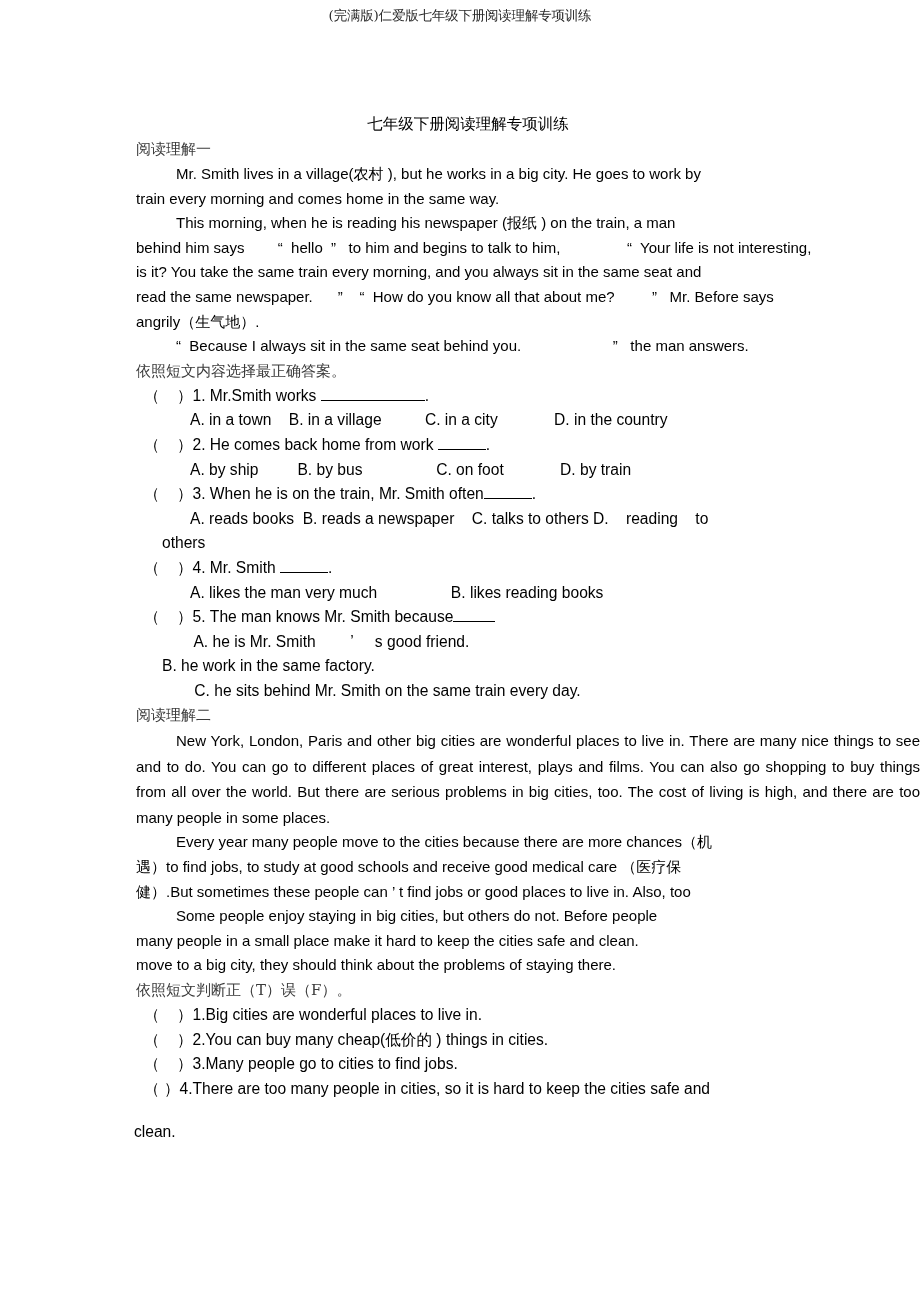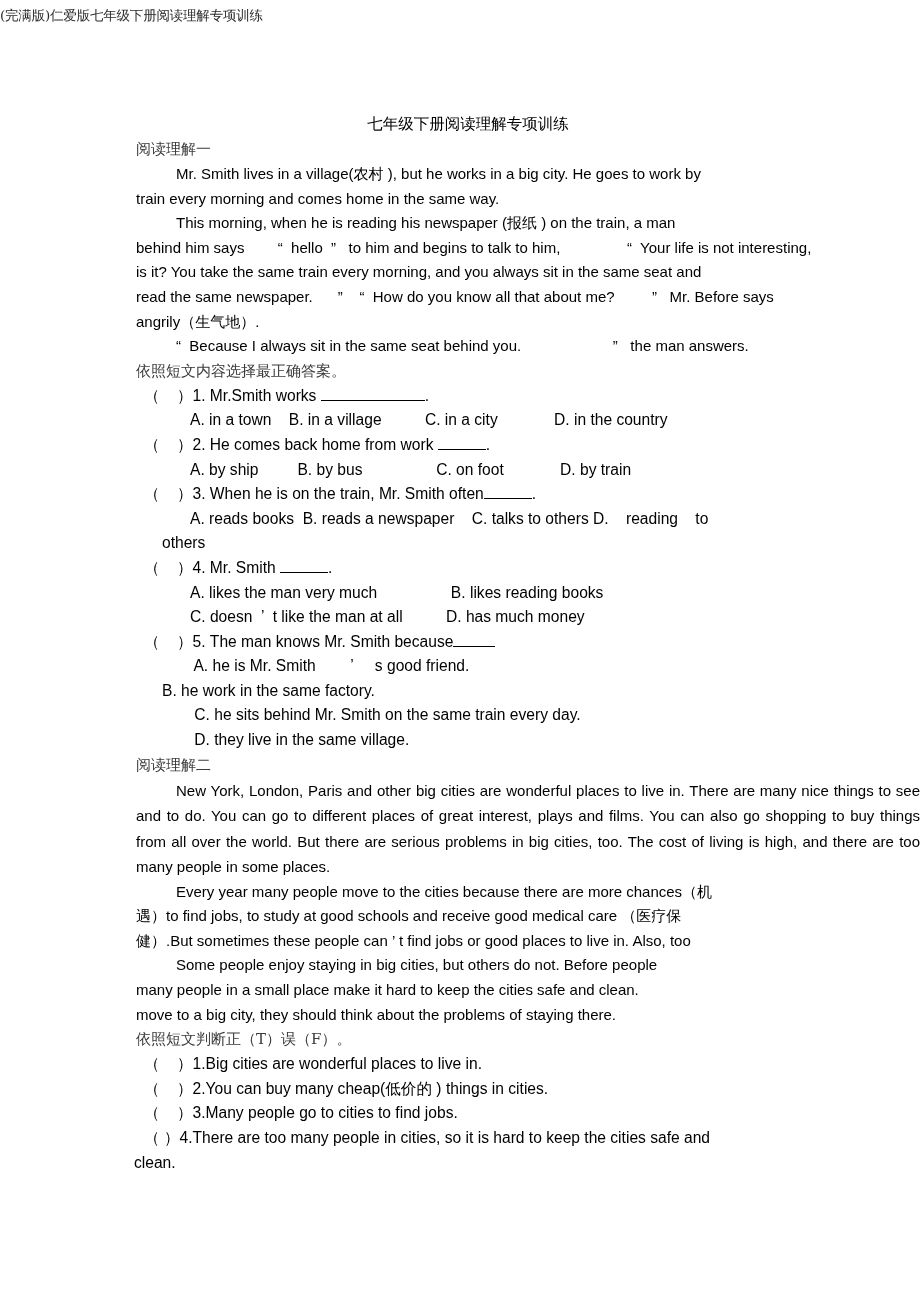--- a/index.html
+++ b/index.html
@@ -21,21 +21,21 @@
     box-sizing: border-box;
     overflow: hidden;
   }
 
   
   .doc-header {
     position: absolute;
     top: 6px;
     left: 0;
     width: 920px;
-    text-align: left;
+    text-align: center;
     font-family: "DejaVu Serif", serif;
     font-size: 13.5px;
     line-height: 18px;
     color: #2a2a2a;
     letter-spacing: -0.2px;
     white-space: nowrap;
   }
 
   
   .content {
@@ -136,42 +136,40 @@
 
     <div class="q-line"><span>（    ）2. He comes back home from work </span><span class="blank b-med"></span><span>.</span></div>
     <div class="opts">A. by ship         B. by bus                 C. on foot             D. by train</div>
 
     <div class="q-line"><span>（    ）3. When he is on the train, Mr. Smith often</span><span class="blank b-med"></span><span>.</span></div>
     <div class="opts">A. reads books  B. reads a newspaper    C. talks to others D.    reading    to</div>
     <div class="opts tight">others</div>
 
     <div class="q-line"><span>（    ）4. Mr. Smith </span><span class="blank b-med"></span><span>.</span></div>
     <div class="opts">A. likes the man very much                 B. likes reading books</div>
-    <div class="opts">C. doesn  ’  t like the man at all          D. has much money</div>
 
     <div class="q-line"><span>（    ）5. The man knows Mr. Smith because</span><span class="blank b-sm"></span><span></span></div>
     <div class="opts"> A. he is Mr. Smith        ’     s good friend.</div>
     <div class="opts tight">B. he work in the same factory.</div>
     <div class="opts"> C. he sits behind Mr. Smith on the same train every day.</div>
-    <div class="opts"> D. they live in the same village.</div>
 
     <div class="section-label">阅读理解二</div>
 
     <p class="para justify" style="text-indent:40px;">New York, London, Paris and other big cities are wonderful places to live in. There are many nice things to see and to do. You can go to different places of great interest, plays and films. You can also go shopping to buy things from all over the world. But there are serious problems in big cities, too. The cost of living is high, and there are too many people in some places.</p>
 
     <p class="para" style="text-indent:40px;">Every year many people move to the cities because there are more chances（机</p>
     <p class="para">遇）to find jobs, to study at good schools and receive good medical care （医疗保</p>
     <p class="para">健）.But sometimes these people can ’ t find jobs or good places to live in. Also, too</p>
     <p class="para" style="text-indent:40px;">Some people enjoy staying in big cities, but others do not. Before people</p>
 
     <p class="para">many people in a small place make it hard to keep the cities safe and clean.</p>
     <p class="para">move to a big city, they should think about the problems of staying there.</p>
 
     <div class="section-label">依照短文判断正（T）误（F）。</div>
 
     <div class="q-line">（    ）1.Big cities are wonderful places to live in.</div>
     <div class="q-line">（    ）2.You can buy many cheap(低价的 ) things in cities.</div>
     <div class="q-line">（    ）3.Many people go to cities to find jobs.</div>
     <div class="q-line">（ ）4.There are too many people in cities, so it is hard to keep the cities safe and</div>
-    <div class="q-line" style="margin-left:-2px;">clean.</div>
+    <div class="q-line" style="margin-left:-2px;margin-top:19px;">clean.</div>
 
   </div>
 </div>
 
 </body></html>

